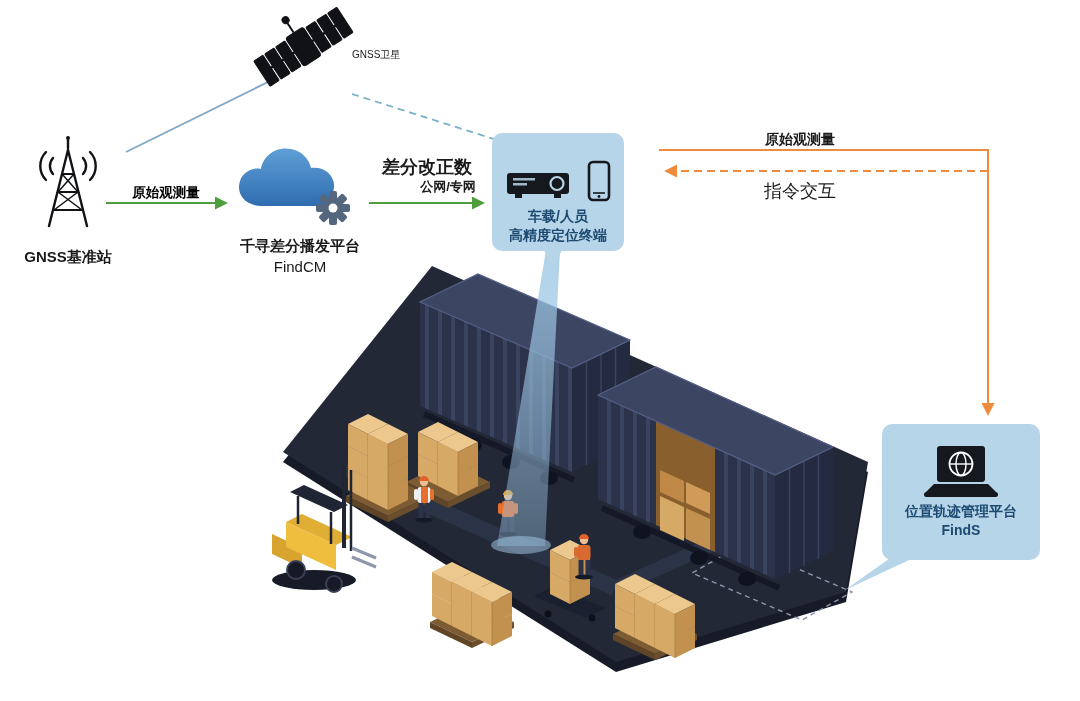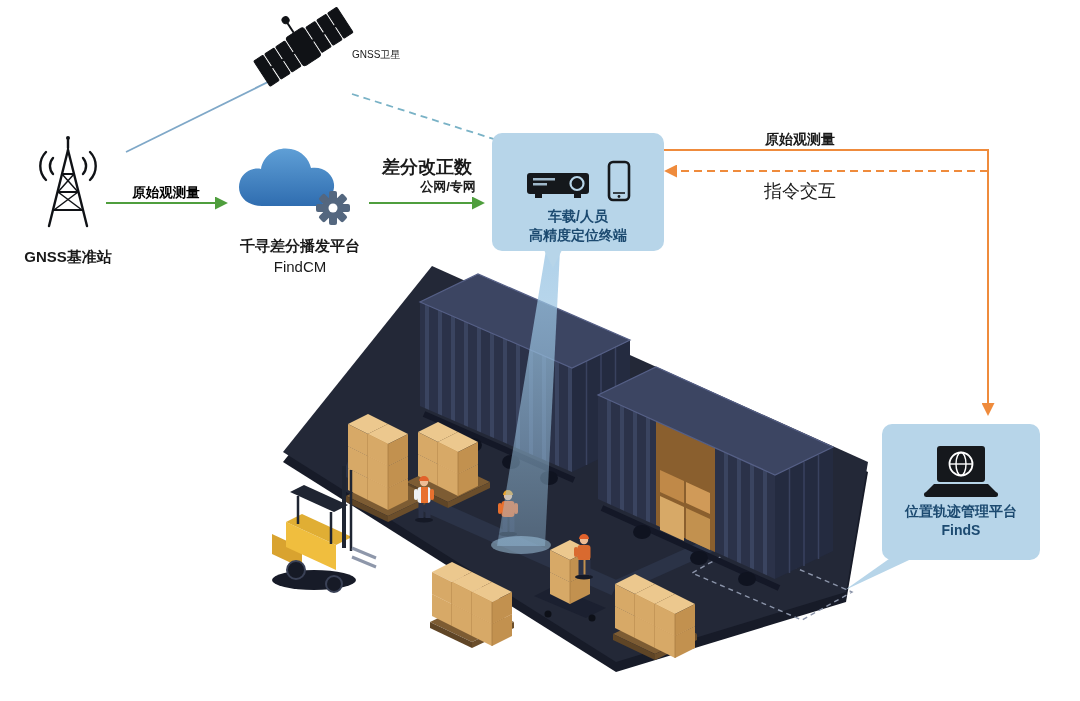--- a/index.html
+++ b/index.html
@@ -6,21 +6,21 @@
   body{background:#ffffff}
   .stage{position:relative;width:1080px;height:701px;background:#ffffff;overflow:hidden;
          font-family:"Liberation Sans","DejaVu Sans",sans-serif}
   .abs{position:absolute}
   .lbl{position:absolute;color:#1a1a1a;white-space:nowrap;z-index:5}
   .center{text-align:center}
   .bubble{position:absolute;background:#b7d5e9;border-radius:10px;display:flex;flex-direction:column;
           align-items:center;justify-content:center;z-index:4}
   .bubble-icons{display:flex;align-items:flex-end;gap:10px;margin-bottom:5px}
   .bubble-label{font-size:14px;font-weight:bold;color:#1c4a70;line-height:19px;text-align:center}
-  #terminal-box{left:492px;top:133px;width:172px;height:118px;padding-top:20px}
+  #terminal-box{left:492px;top:133px;width:132px;height:118px;padding-top:20px}
   #finds-box{left:882px;top:424px;width:158px;height:136px}
   #lbl-sat{left:352px;top:48px;font-size:10px;font-weight:400}
   #lbl-station{left:12px;top:248px;width:112px;font-size:15px;font-weight:600}
   #lbl-raw{left:116px;top:184px;width:100px;font-size:13.5px;font-weight:700;color:#000000}
   #lbl-cloud1{left:219px;top:237px;width:162px;font-size:15px;font-weight:700}
   #lbl-cloud2{left:219px;top:258px;width:162px;font-size:15px;font-weight:400}
   #lbl-corr1{left:377px;top:155px;width:100px;font-size:18px;font-weight:700}
   #lbl-corr2{left:398px;top:178px;width:100px;font-size:13px;font-weight:700}
   #lbl-pos{left:740px;top:131px;width:120px;font-size:14px;font-weight:700}
   #lbl-cmd{left:740px;top:179px;width:120px;font-size:18px;font-weight:400}

